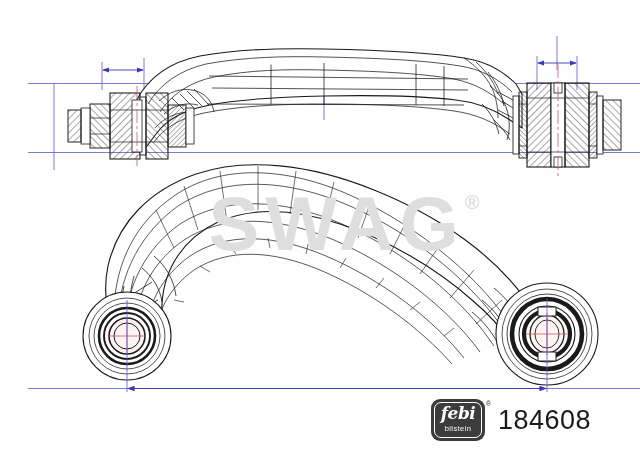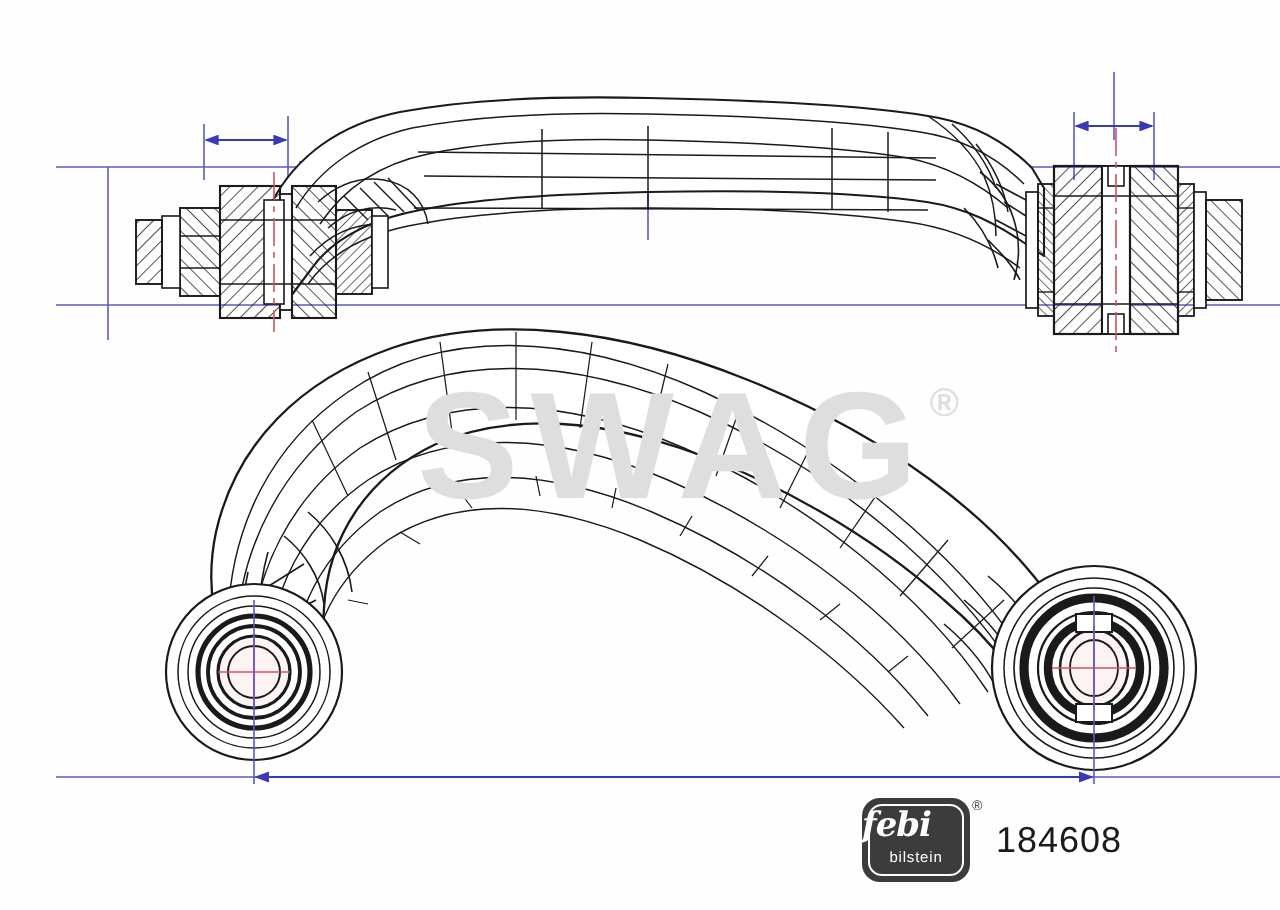--- a/index.html
+++ b/index.html
@@ -61,21 +61,21 @@
     left:3px;top:3px;
     width:48px;height:36px;
     border:1.5px solid #fff;
     border-radius:7px;
     box-sizing:border-box;
   }
   .febi-word{
     position:absolute;
     left:0;top:5px;
     width:54px;
-    text-align:left;
+    text-align:center;
     color:#ffffff;
     font-family:"DejaVu Serif", serif;
     font-style:italic;
     font-weight:bold;
     font-size:17px;
     line-height:19px;
     letter-spacing:-0.5px;
   }
   .febi-sub{
     position:absolute;
@@ -91,21 +91,21 @@
     position:absolute;
     left:55px;top:1px;
     color:#3c3c3c;
     font-size:7px;
   }
   .partnum{
     position:absolute;
     left:498px;top:7px;
     color:#1b1b1b;
     font-family:"Liberation Sans", sans-serif;
-    font-size:18px;
+    font-size:27px;
     letter-spacing:0.5px;
     line-height:32px;
     white-space:nowrap;
     text-align:right;
   }
 </style>
 </head>
 <body>
 
 <div id="stage">

